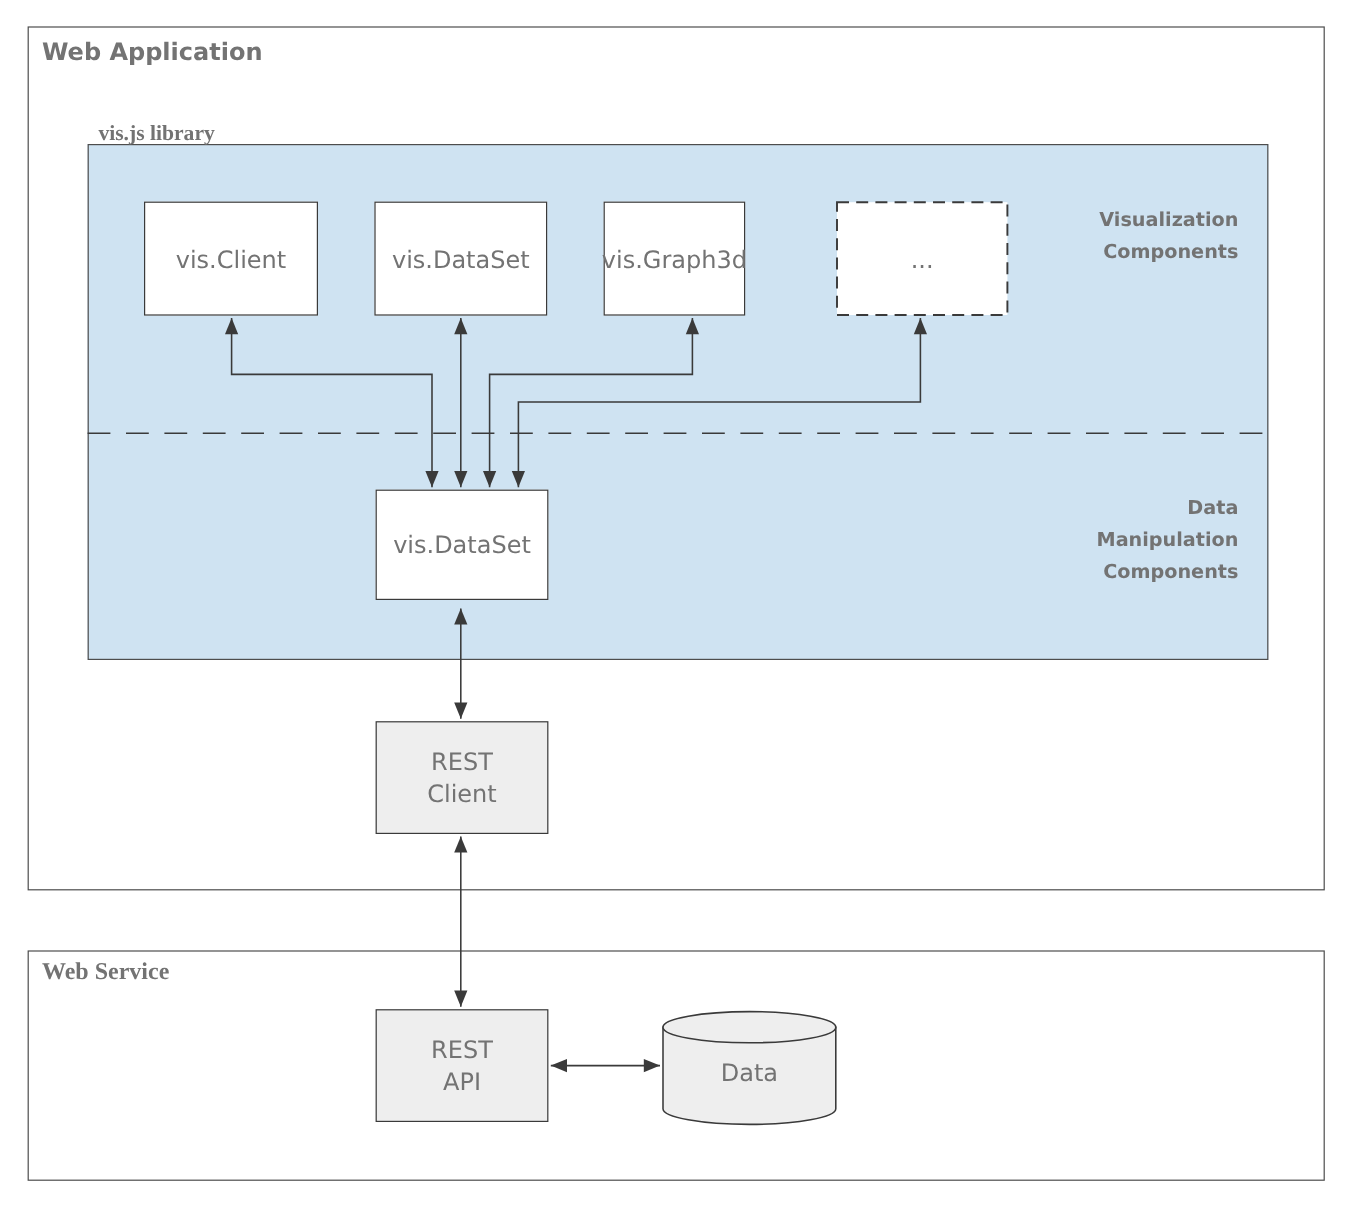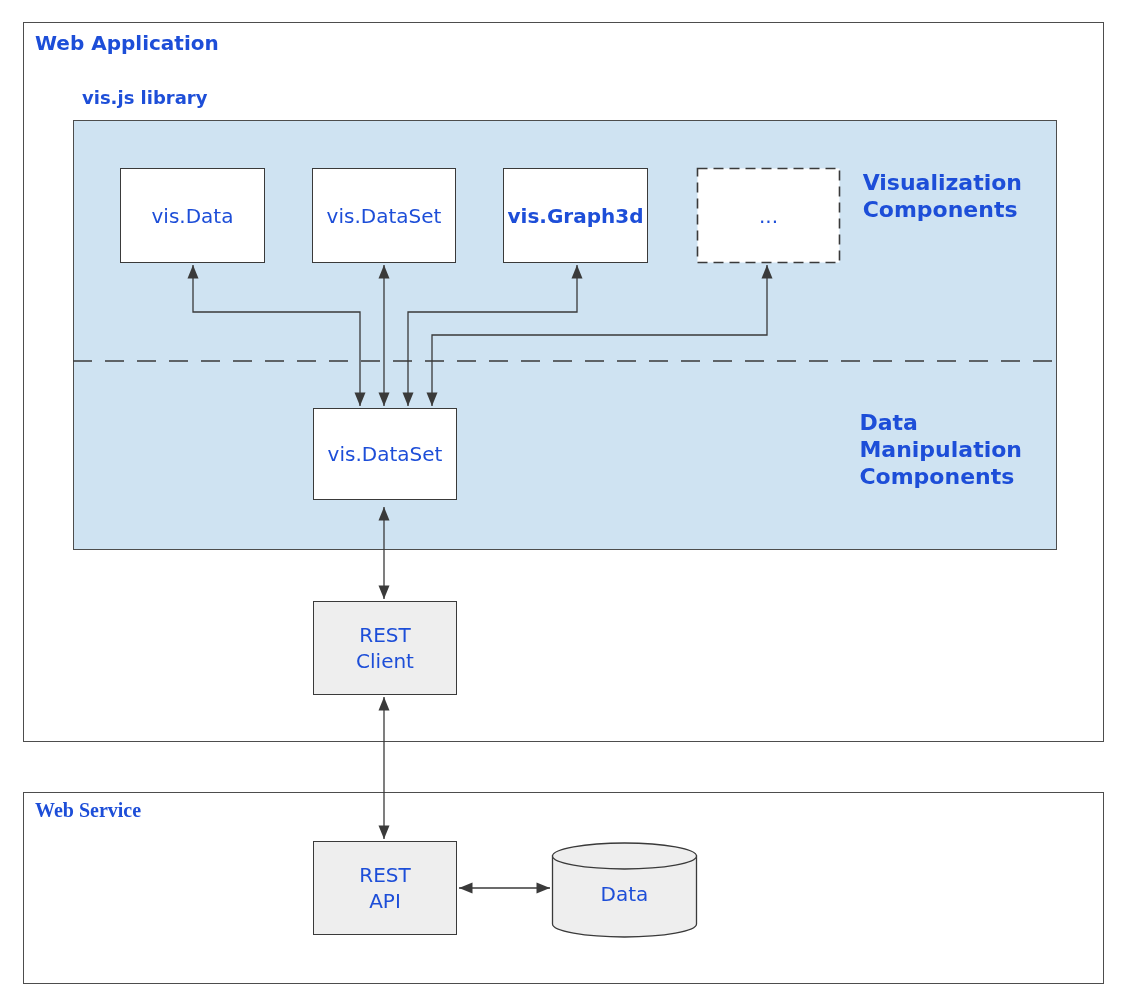--- a/index.html
+++ b/index.html
@@ -7,21 +7,21 @@
     --gray:#eeeeee;
     --line:#3a3a3a;
     --frame:#4d4d4d;
   }
   html,body{margin:0;padding:0;background:#fff;}
   .canvas{
     position:relative;
     width:1128px;height:1008px;
     background:#ffffff;
     font-family:"DejaVu Sans",sans-serif;
-    color:#1d4ed8;
+    color:#737373;
     overflow:hidden;
   }
   .frame{
     position:absolute;
     border:1px solid var(--frame);
     background:#ffffff;
     box-sizing:border-box;
   }
   .frame-webapp{left:23px;top:22px;width:1081px;height:720px;}
   .frame-webservice{left:23px;top:792px;width:1081px;height:192px;}
@@ -36,56 +36,57 @@
     position:absolute;
     font-weight:bold;
     font-size:20px;
     line-height:23px;
     white-space:nowrap;
   }
   .t-webapp{left:35px;top:32px;}
   .t-webservice{left:35px;top:799px;font-family:Liberation Serif, serif;}
   .t-visjs{
     position:absolute;
-    left:82px;top:87px;
+    left:82px;top:101px;
     font-weight:bold;
     font-size:18px;
     line-height:21px;
     white-space:nowrap;
+    font-family:Liberation Serif, serif;
   }
   .node{
     position:absolute;
     display:flex;
     align-items:center;
     justify-content:center;
     text-align:center;
     font-size:20px;
     line-height:26px;
     background:#ffffff;
     border:1px solid var(--line);
     box-sizing:border-box;
     white-space:pre-line;
   }
   .node.gray{background:var(--gray);}
   .node.bare{background:transparent;border:none;}
   .box-graph{left:120px;top:168px;width:145px;height:95px;}
   .box-timeline{left:312px;top:168px;width:144px;height:95px;}
-  .box-graph3d{left:503px;top:168px;width:145px;height:95px;font-weight:bold;}
+  .box-graph3d{left:503px;top:168px;width:118px;height:95px;}
   .box-dots{left:697px;top:168px;width:143px;height:95px;}
   .box-dataset{left:313px;top:408px;width:144px;height:92px;}
   .box-restclient{left:313px;top:601px;width:144px;height:94px;}
   .box-restapi{left:313px;top:841px;width:144px;height:94px;}
   .label-data{left:552px;top:858px;width:145px;height:72px;}
   .section-label{
     position:absolute;
-    right:106px;
+    right:96px;
     font-weight:bold;
-    font-size:22px;
+    font-size:16px;
     line-height:27px;
-    text-align:left;
+    text-align:right;
     white-space:pre-line;
   }
   .label-viz{top:169px;}
   .label-dm{top:409px;}
   svg.overlay{
     position:absolute;
     left:0;top:0;
     pointer-events:none;
   }
   .connector{
@@ -144,21 +145,21 @@
     <path class="connector" d="M767,265 V335 H432 V406"></path>
     <path class="connector" d="M384,507 V599"></path>
     <path class="connector" d="M384,697 V839"></path>
     <path class="connector" d="M459,888 H550"></path>
 
     <path class="cyl" d="M552.5,856 V924 A72,13 0 0 0 696.5,924 V856 Z"></path>
     <ellipse class="cyl" cx="624.5" cy="856" rx="72" ry="13"></ellipse>
   </svg>
 
   <div class="node box-graph">
-    <span>vis.Data</span>
+    <span>vis.Client</span>
   </div>
   <div class="node box-timeline">
     <span>vis.DataSet</span>
   </div>
   <div class="node box-graph3d">
     <span>vis.Graph3d</span>
   </div>
   <div class="node bare box-dots">
     <span>...</span>
   </div>

